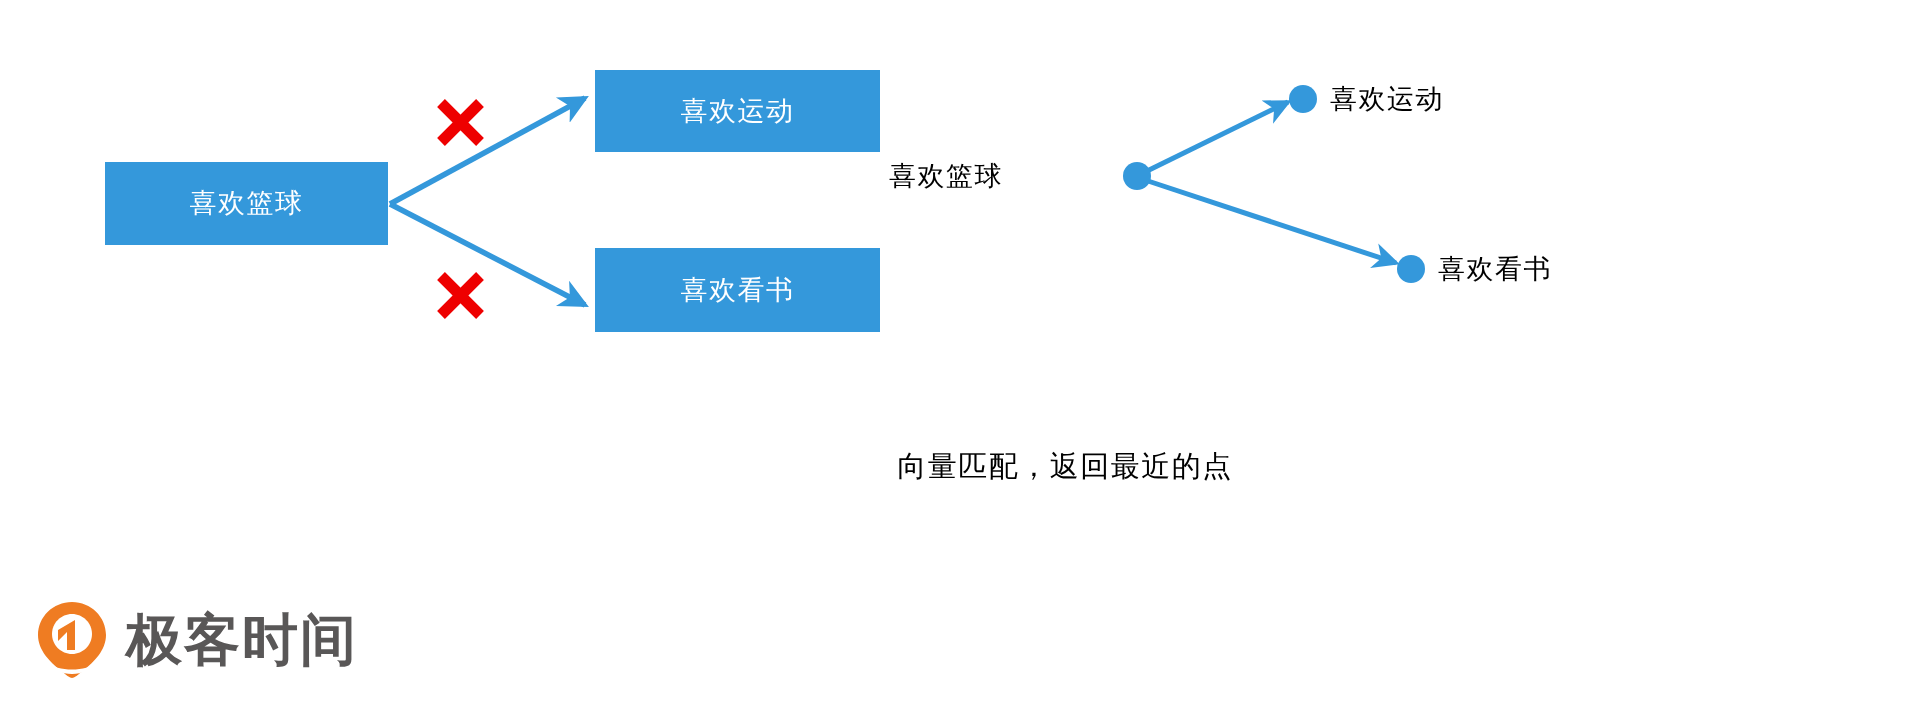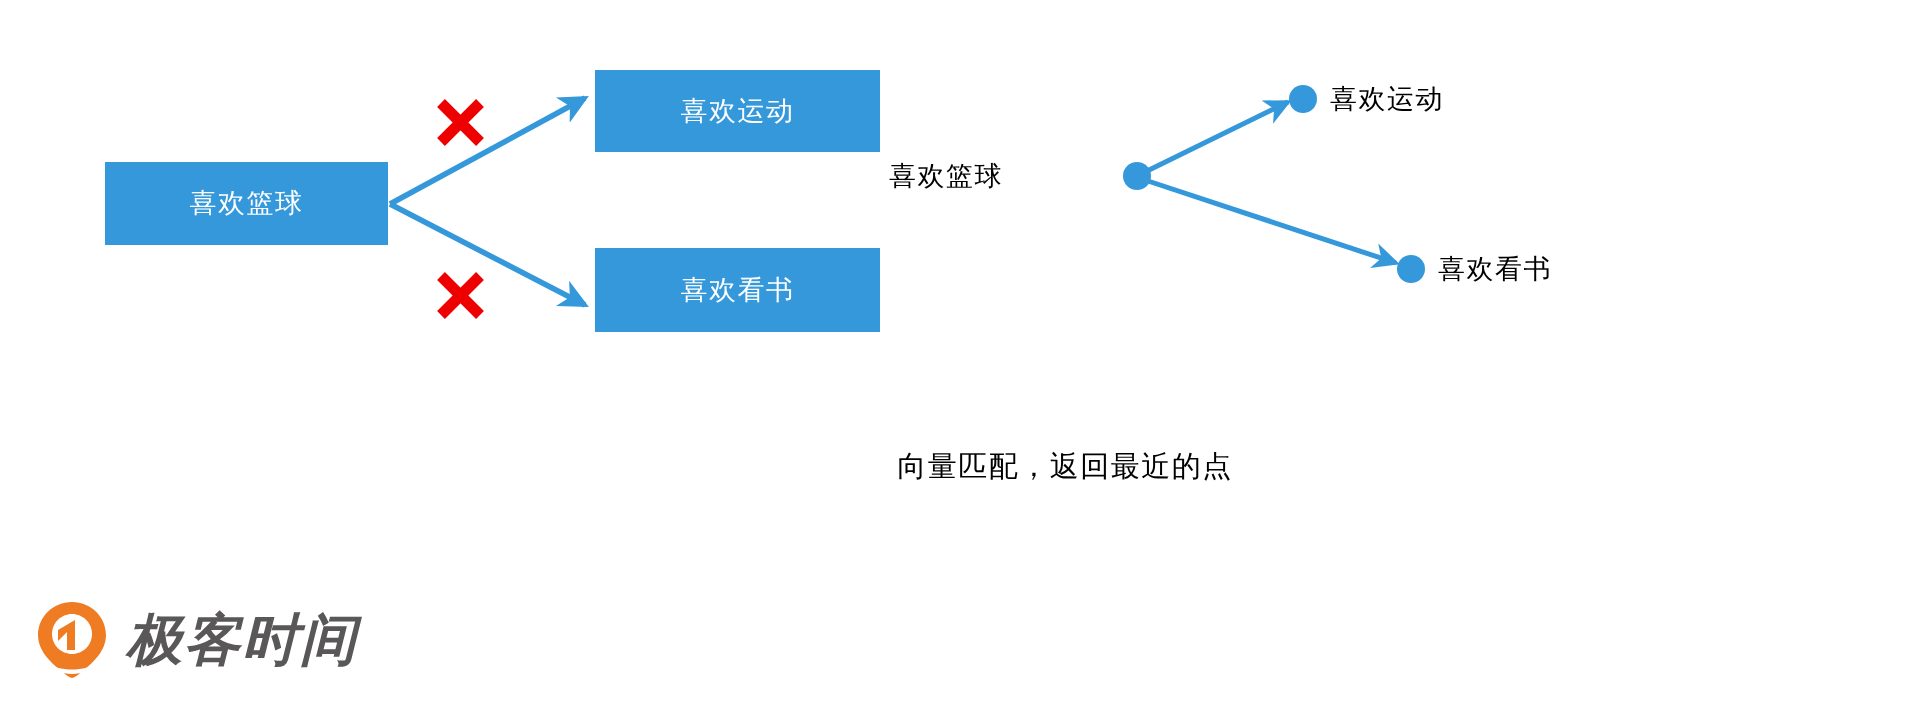--- a/index.html
+++ b/index.html
@@ -101,21 +101,20 @@
     user-select: none;
   }
   #logo-mark { width: 72px; height: 80px; display: block; flex: 0 0 auto; }
   #logo-text {
     font-size: 56px;
     font-weight: 700;
     color: #595757;
     letter-spacing: 2px;
     line-height: 1;
     white-space: nowrap;
-    font-style: italic;
   }
 </style>
 </head>
 <body>
 
 <div id="canvas">
 
   <svg class="diagram-svg" viewBox="0 0 1920 705" xmlns="http://www.w3.org/2000/svg">
     <defs>
       <marker id="arrowhead-blue" markerWidth="6" markerHeight="6" refX="4.6" refY="3" orient="auto" markerUnits="strokeWidth">

